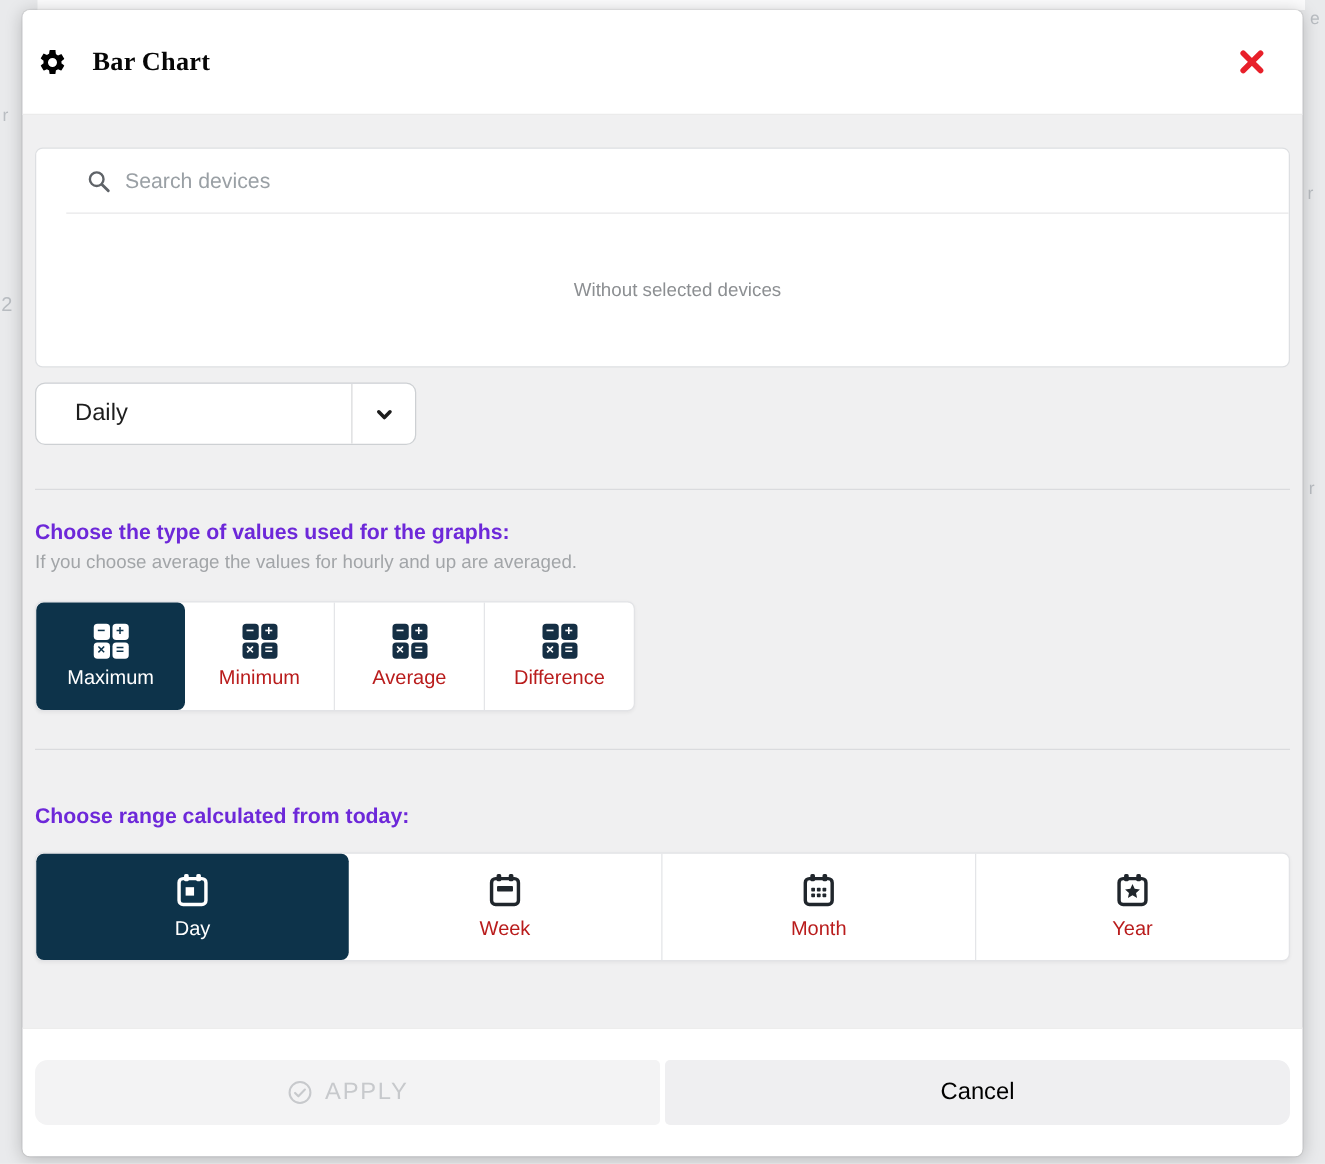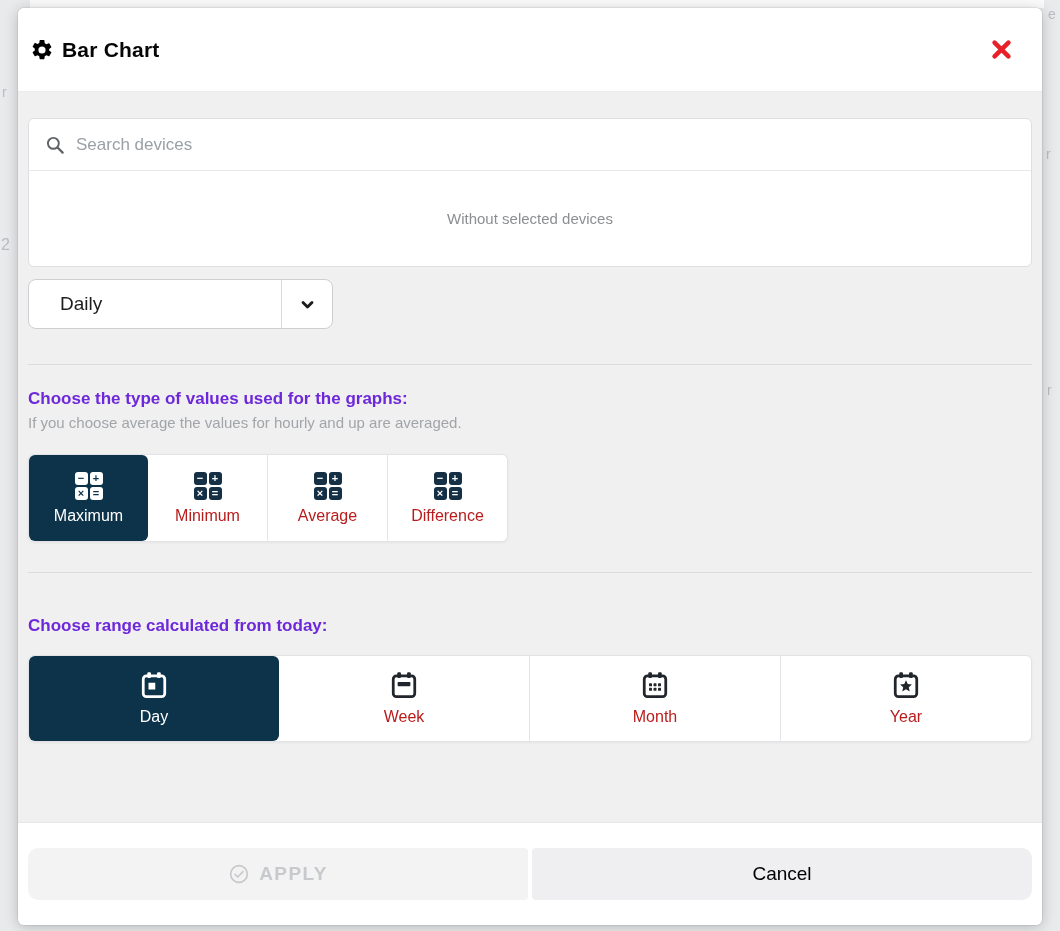--- a/index.html
+++ b/index.html
@@ -23,37 +23,37 @@
   .modal {
     position: absolute; left: 18px; top: 8px; width: 1024px; height: 917px;
     background: #f0f0f1; border-radius: 6px; overflow: hidden;
     box-shadow: 0 2px 14px rgba(0,0,0,.22), 0 0 0 1px rgba(0,0,0,.06);
     display: flex; flex-direction: column;
   }
   .modal-header {
     height: 84px; flex: 0 0 84px; background: #fff; border-bottom: 1px solid #ebebeb;
     display: flex; align-items: center; padding: 0 26px 0 12px;
   }
-  .header-title-wrap { display: flex; align-items: center; gap: 8px; padding-left: 0; }
+  .header-title-wrap { display: flex; align-items: flex-start; gap: 20px; padding-left: 0; font-family: Liberation Serif, serif; }
   .gear { width: 24px; height: 24px; color: #000; margin-top: 1px; }
   .modal-title { font-size: 21px; font-weight: 700; color: #060606; letter-spacing: .2px; }
   .close-btn {
     margin-left: auto; background: none; border: 0; cursor: pointer;
     width: 30px; height: 30px; display: flex; align-items: center; justify-content: center;
   }
   .modal-body { flex: 1 1 auto; padding: 26px 10px 0; }
   .modal-footer {
     flex: 0 0 103px; background: #fff; border-top: 1px solid #e7e7e8;
     display: flex; align-items: center; padding: 0 10px; gap: 4px;
   }
 
   
   .card {
     background: #fff; border: 1px solid #dddfe2; border-radius: 6px;
-    height: 149px; display: flex; flex-direction: column; overflow: hidden;
+    height: 176px; display: flex; flex-direction: column; overflow: hidden; padding-left: 24px;
   }
   .search-row {
     height: 52px; flex: 0 0 52px; border-bottom: 1px solid #e8e8e9;
     display: flex; align-items: center; padding: 0 16px; gap: 11px;
   }
   .search-row svg { width: 20px; height: 20px; color: #5f6368; flex: 0 0 auto; }
   .search-row input {
     border: 0; outline: none; background: transparent; flex: 1;
     font-family: "Liberation Sans", sans-serif; font-size: 17px; color: #333;
   }
@@ -114,21 +114,21 @@
   }
   .seg.selected .calc-cell { background: #fff; color: #0d334a; }
 
   
   .footer-btn {
     flex: 1 1 0; height: 52px; border: 0; cursor: pointer;
     font-family: "Liberation Sans", sans-serif; font-size: 19px;
     display: flex; align-items: center; justify-content: center; gap: 9px;
   }
   .apply-btn {
-    background: #f3f3f4; color: #c7c9cc; font-weight: 700; letter-spacing: 1.4px;
+    background: #f3f3f4; color: #c7c9cc; font-weight: 400; letter-spacing: 1.4px;
     border-radius: 10px 4px 4px 10px; cursor: default;
   }
   .apply-btn svg { width: 22px; height: 22px; }
   .cancel-btn {
     background: #efeff1; color: #000000; border-radius: 4px 10px 10px 4px;
   }
 </style>
 </head>
 <body>
 

